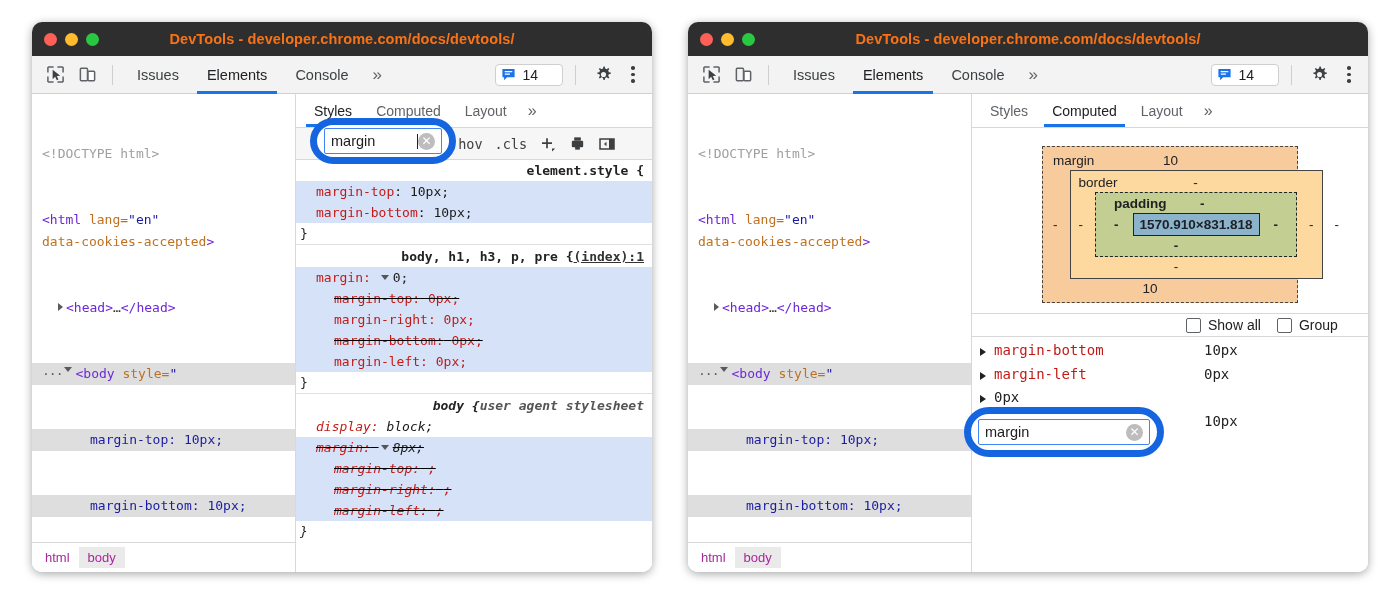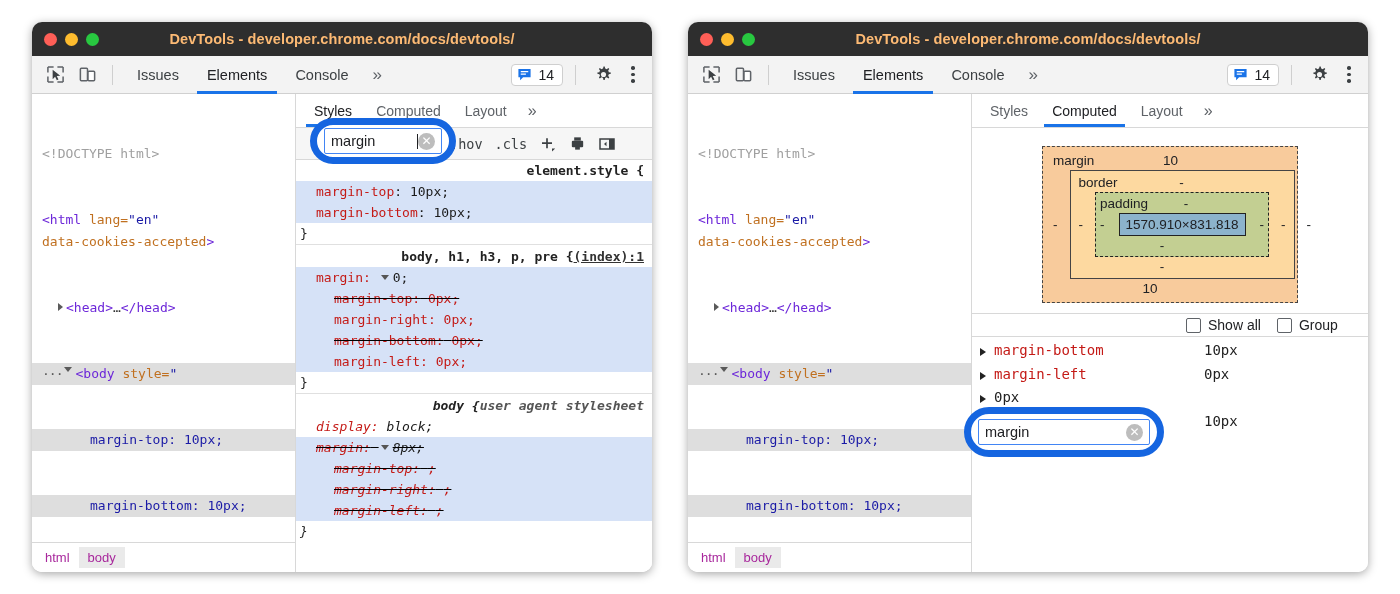--- a/index.html
+++ b/index.html
@@ -28,21 +28,21 @@
     display: flex; align-items: center;
     position: relative;
   }
   .traffic { display: flex; gap: 8px; padding-left: 12px; }
   .dot { width: 13px; height: 13px; border-radius: 50%; }
   .dot.red { background: #ff5f57; }
   .dot.yellow { background: #febc2e; }
   .dot.green { background: #28c840; }
   .win-title {
     position: absolute; left: 0; right: 0; text-align: center;
-    color: #fdba74; font-size: 14.5px; font-weight: bold;
+    color: #f97316; font-size: 14.5px; font-weight: bold;
     letter-spacing: .1px; pointer-events: none;
   }
 
   
   .dt-toolbar {
     height: 38px;
     background: #f3f3f3;
     border-bottom: 1px solid #d0d0d0;
     display: flex; align-items: center;
     padding: 0 8px;
@@ -64,21 +64,21 @@
   .dt-tab.active { color: #202124; font-weight: 500; }
   .dt-tab.active::after {
     content: ""; position: absolute; left: 4px; right: 4px; bottom: 0;
     height: 3px; background: #1a73e8;
   }
   .dt-tab.more { font-size: 17px; color: #5f6368; padding: 0 10px; }
   .tb-right { margin-left: auto; display: flex; align-items: center; gap: 4px; }
   .issue-badge {
     display: flex; align-items: center; gap: 6px;
     border: 1px solid #cfcfcf; border-radius: 4px;
-    padding: 2px 8px 2px 5px; background: #fff;
+    padding: 2px 24px 2px 5px; background: #fff;
   }
   .issue-count { font-size: 14px; color: #202124; }
   .kebab {
     width: 22px; height: 26px; display:flex; flex-direction:column;
     align-items:center; justify-content:center; gap:3px;
   }
   .kebab i { width: 3.5px; height: 3.5px; border-radius:50%; background:#3c4043; display:block; }
 
   
   .panes { display: flex; height: calc(100% - 34px - 38px); }
@@ -201,22 +201,23 @@
     font-family:"Liberation Sans", sans-serif; font-size:13.5px; color:#202124;
     position: relative;
   }
   .bm-border {
     background: #fdd9a0; border: 1px solid #444;
     padding: 4px 8px; margin: 2px 12px;
     position: relative;
   }
   .bm-padding {
     background: #c3cf92; border: 1px dashed #222;
-    padding: 3px 4px; margin: 2px 12px;
+    padding: 3px 18px; margin: 2px 12px;
     position: relative;
+    font-weight: bold;
   }
   .bm-content {
     background: #8cb3cc; border: 1px solid #222;
     text-align: center; padding: 3px 6px;
     margin: 2px 14px; font-size: 13.5px;
   }
   .bm-label { font-size: 13.5px; }
   .bm-row { display:flex; align-items:center; }
   .bm-center { text-align:center; font-size:13.5px; }
   .bm-side-l, .bm-side-r { font-size:13.5px; }

